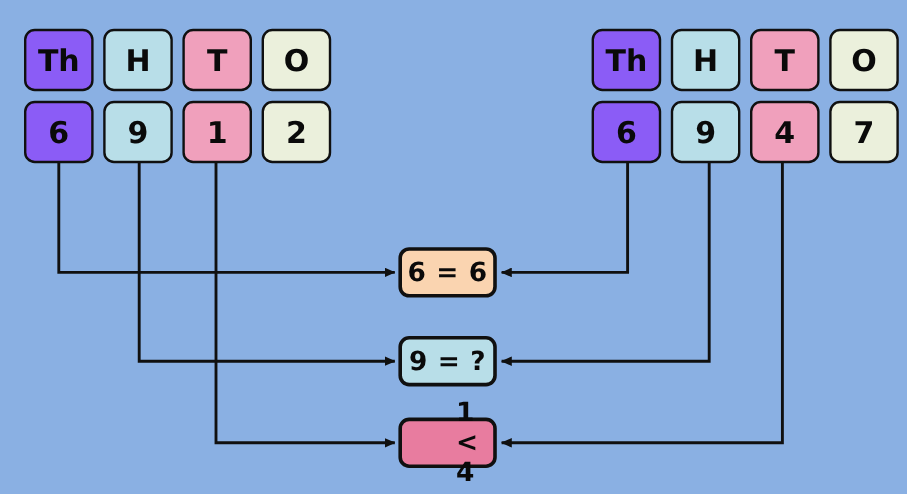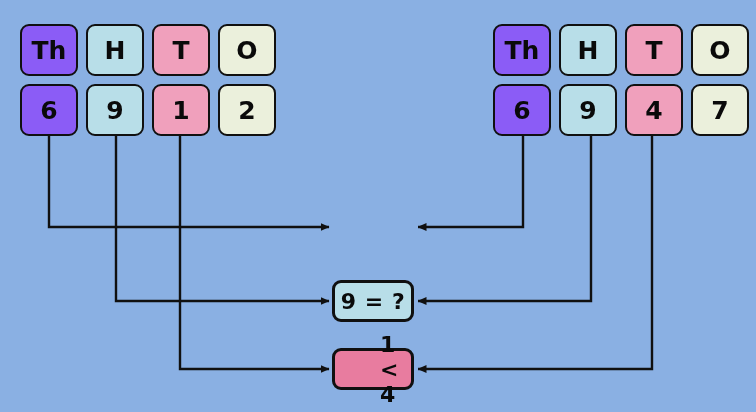--- a/index.html
+++ b/index.html
@@ -119,16 +119,17 @@
       <div class="cell c-o">O</div>
     </div>
     <div class="pt-row">
       <div class="cell c-th">6</div>
       <div class="cell c-h">9</div>
       <div class="cell c-t">4</div>
       <div class="cell c-o">7</div>
     </div>
   </div>
 
+  <div class="cmp-box cmp-th" style="left:332px; top:206px;">6 = 6</div>
   <div class="cmp-box cmp-h" style="left:332px; top:280px;">9 = ?</div>
   <div class="cmp-box cmp-t" style="left:332px; top:348px;padding-left:45px;">1 &lt; 4</div>
 
 </div>
 
 </body></html>

